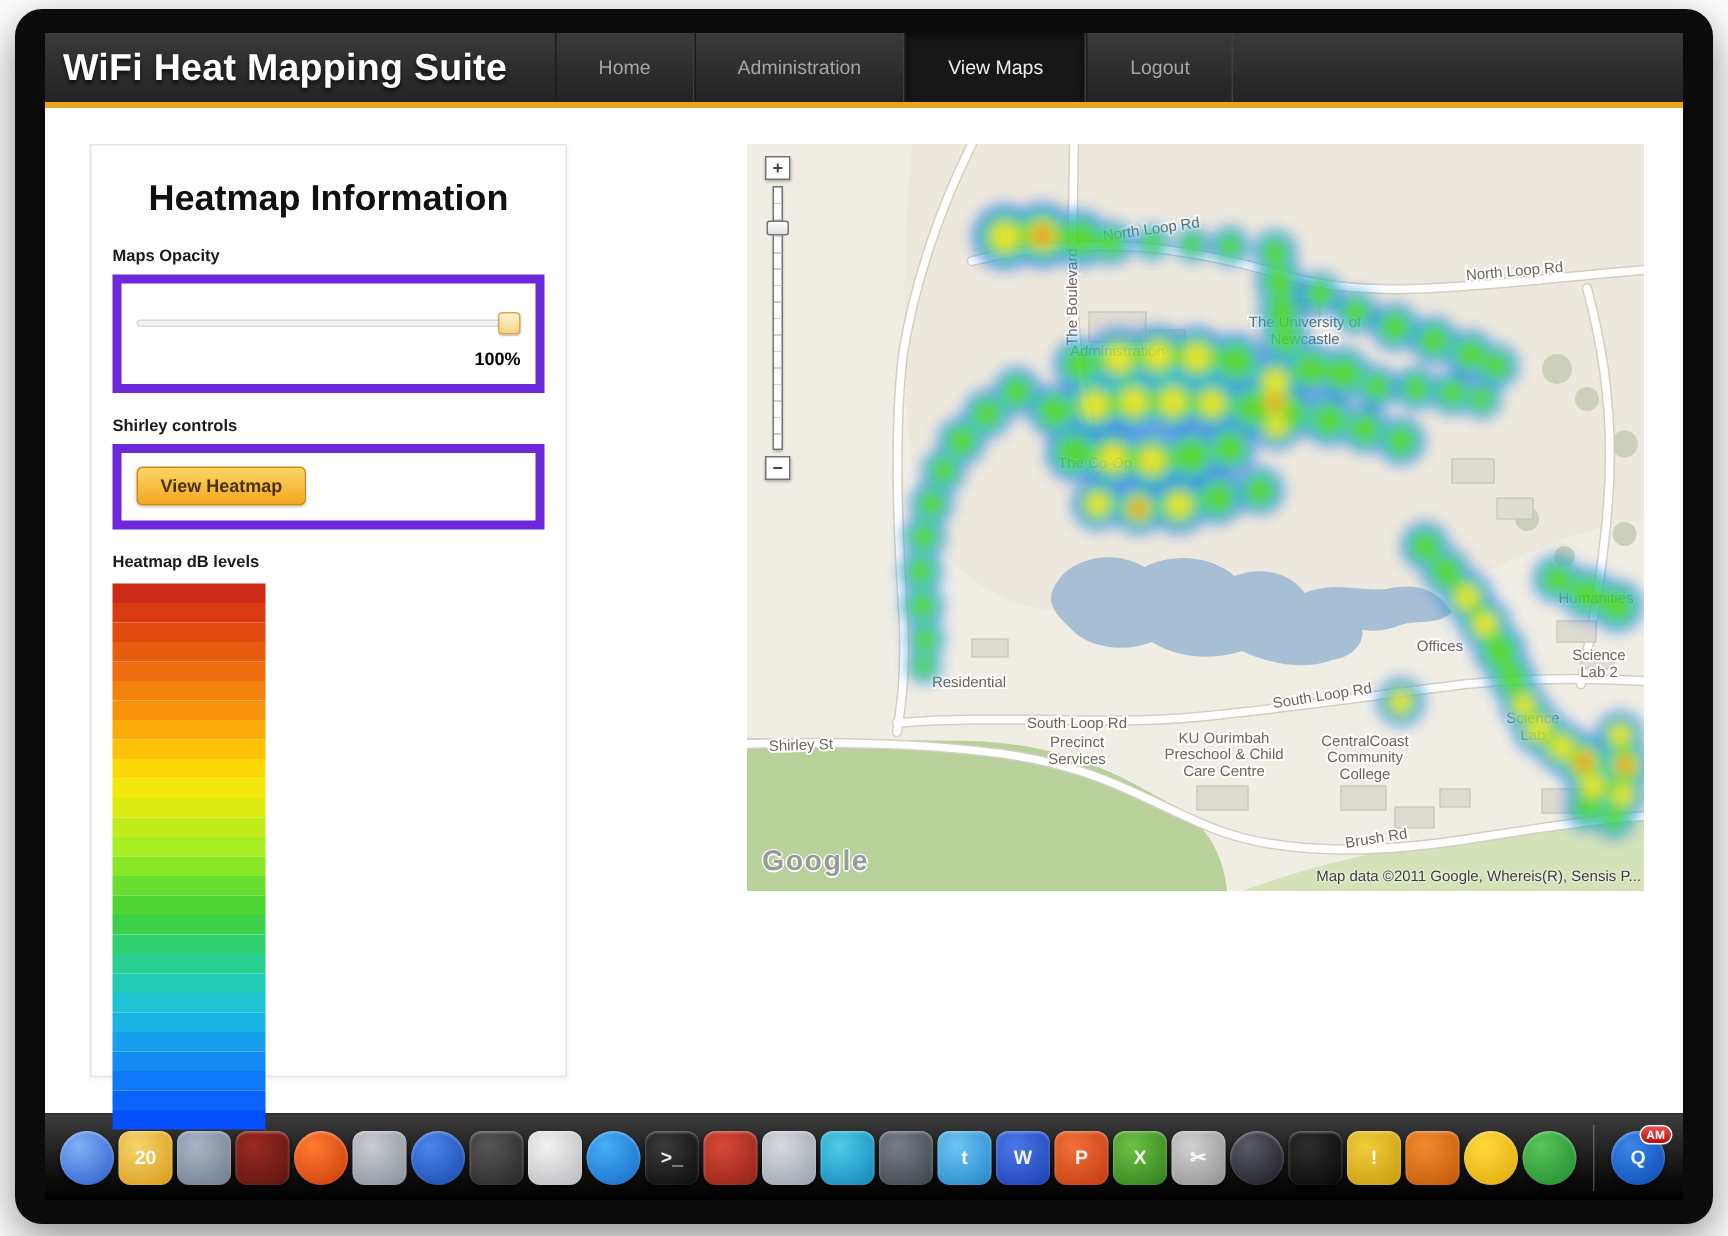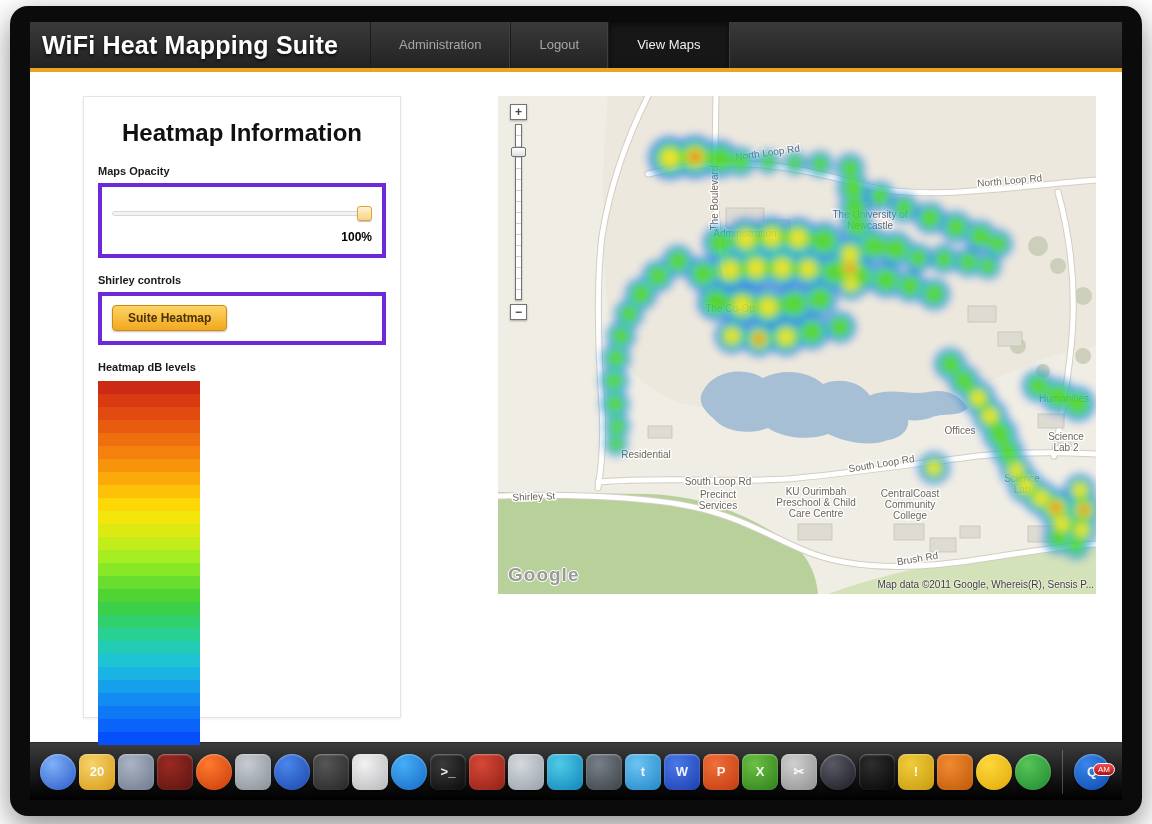--- a/index.html
+++ b/index.html
@@ -18,24 +18,24 @@
   .tab { color:#a6a6a6; font-size:13px; line-height:46px; padding:0 28px; cursor:default;
          border-left:1px solid #1b1b1b; border-right:1px solid #3f3f3f; }
   .tab.active { background:#171717; color:#f0f0f0; box-shadow:inset 0 2px 6px rgba(0,0,0,.6); }
   .accent { height:4px; flex-shrink:0; }
 
   
   .content { flex:1; background:#ffffff; position:relative; }
 
   
   .card { position:absolute; left:30px; top:24px; width:318px; height:622px; background:#fff;
-          border:1px solid #e4e4e4; box-shadow:0 1px 3px rgba(0,0,0,.07); padding:12px 14px;margin-left:23px; }
+          border:1px solid #e4e4e4; box-shadow:0 1px 3px rgba(0,0,0,.07); padding:12px 14px; }
   .card h1 { font-size:24px; font-weight:bold; color:#111; text-align:center; margin:10px 0 18px; }
   .sec-label { font-size:11px; font-weight:bold; color:#1a1a1a; margin-bottom:6px; }
-  .box { border:4px solid #6d28d9; padding:9px 10px 10px; margin-bottom:16px; }
+  .box { border:6px solid #6d28d9; padding:9px 10px 10px; margin-bottom:16px; }
   .slider { position:relative; height:15px; margin-top:10px; }
   .slider-track { position:absolute; left:0; right:0; top:5px; height:5px; background:#f3f3f3;
                   border:1px solid #d9d9d9; border-radius:3px; }
   .slider-thumb { position:absolute; right:0; top:0; width:15px; height:15px; border-radius:3px;
                   background:linear-gradient(#fdf3cf,#f6d488); border:1px solid #dfa43c;
                   box-shadow:0 1px 1px rgba(0,0,0,.25); }
   .opacity-val { text-align:right; font-size:12px; font-weight:bold; margin-top:9px; }
   .btn { display:inline-block; padding:5px 15px; font-size:12px; font-weight:bold; color:#4a3205;
          background:linear-gradient(#fcd565,#f3a71f); border:1px solid #cf8a12; border-radius:4px;
          box-shadow:0 1px 2px rgba(0,0,0,.25); cursor:pointer; }
@@ -60,57 +60,58 @@
 
   
   .dock { height:58px; flex-shrink:0; background:linear-gradient(#3c3c3c,#101010 70%,#000);
           border-top:1px solid rgba(255,255,255,.18); display:flex; align-items:center; padding:0 10px; gap:3px; }
   .dicon { width:36px; height:36px; flex-shrink:0; position:relative; display:flex; align-items:center;
            justify-content:center; color:rgba(255,255,255,.92); font-weight:bold; font-size:13px;
            box-shadow:inset 0 1px 2px rgba(255,255,255,.4), 0 2px 3px rgba(0,0,0,.6); cursor:pointer; }
   .dicon.square { border-radius:8px;justify-content:center; }
   .dicon.circle { border-radius:50%; }
   .dicon .badge { position:absolute; right:-5px; top:-4px; background:linear-gradient(#f05050,#b01010);
-                  color:#fff; font-size:8px; font-weight:normal; border-radius:7px; padding:1px 4px;
-                  border:1px solid #fff;margin-top:13px; }
+                  color:#fff; font-size:8px; font-weight:bold; border-radius:7px; padding:1px 4px;
+                  border:1px solid #fff; }
   .ddiv { width:1px; height:44px; background:rgba(255,255,255,.25); margin:0 8px; flex-shrink:0; }
 </style>
 </head>
 <body>
 
 <div class="frame">
   <div class="screen">
 
     <div class="hdr">
       <div class="title">WiFi Heat Mapping Suite</div>
       <div class="tabs">
+          <div class="tab">Home</div>
           <div class="tab">Administration</div>
+          <div class="tab active">View Maps</div>
           <div class="tab">Logout</div>
-          <div class="tab active">View Maps</div>
         </div>
     </div>
     <div class="accent" style="background: rgb(237, 164, 33);"></div>
 
     <div class="content">
 
       <div class="card">
         <h1>Heatmap Information</h1>
 
         <div class="sec-label">Maps Opacity</div>
         <div class="box">
           <div class="slider">
             <div class="slider-track"></div>
             <div class="slider-thumb"></div>
           </div>
           <div class="opacity-val">100%</div>
         </div>
 
         <div class="sec-label">Shirley controls</div>
         <div class="box">
-          <span class="btn">Suite Heatmap</span>
+          <span class="btn">View Heatmap</span>
         </div>
 
         <div class="sec-label">Heatmap dB levels</div>
         <div class="legend">
             <div class="band" style="background: rgb(204, 42, 20);"></div>
             <div class="band" style="background: rgb(217, 58, 18);"></div>
             <div class="band" style="background: rgb(225, 75, 16);"></div>
             <div class="band" style="background: rgb(232, 92, 16);"></div>
             <div class="band" style="background: rgb(239, 110, 16);"></div>
             <div class="band" style="background: rgb(244, 129, 14);"></div>

